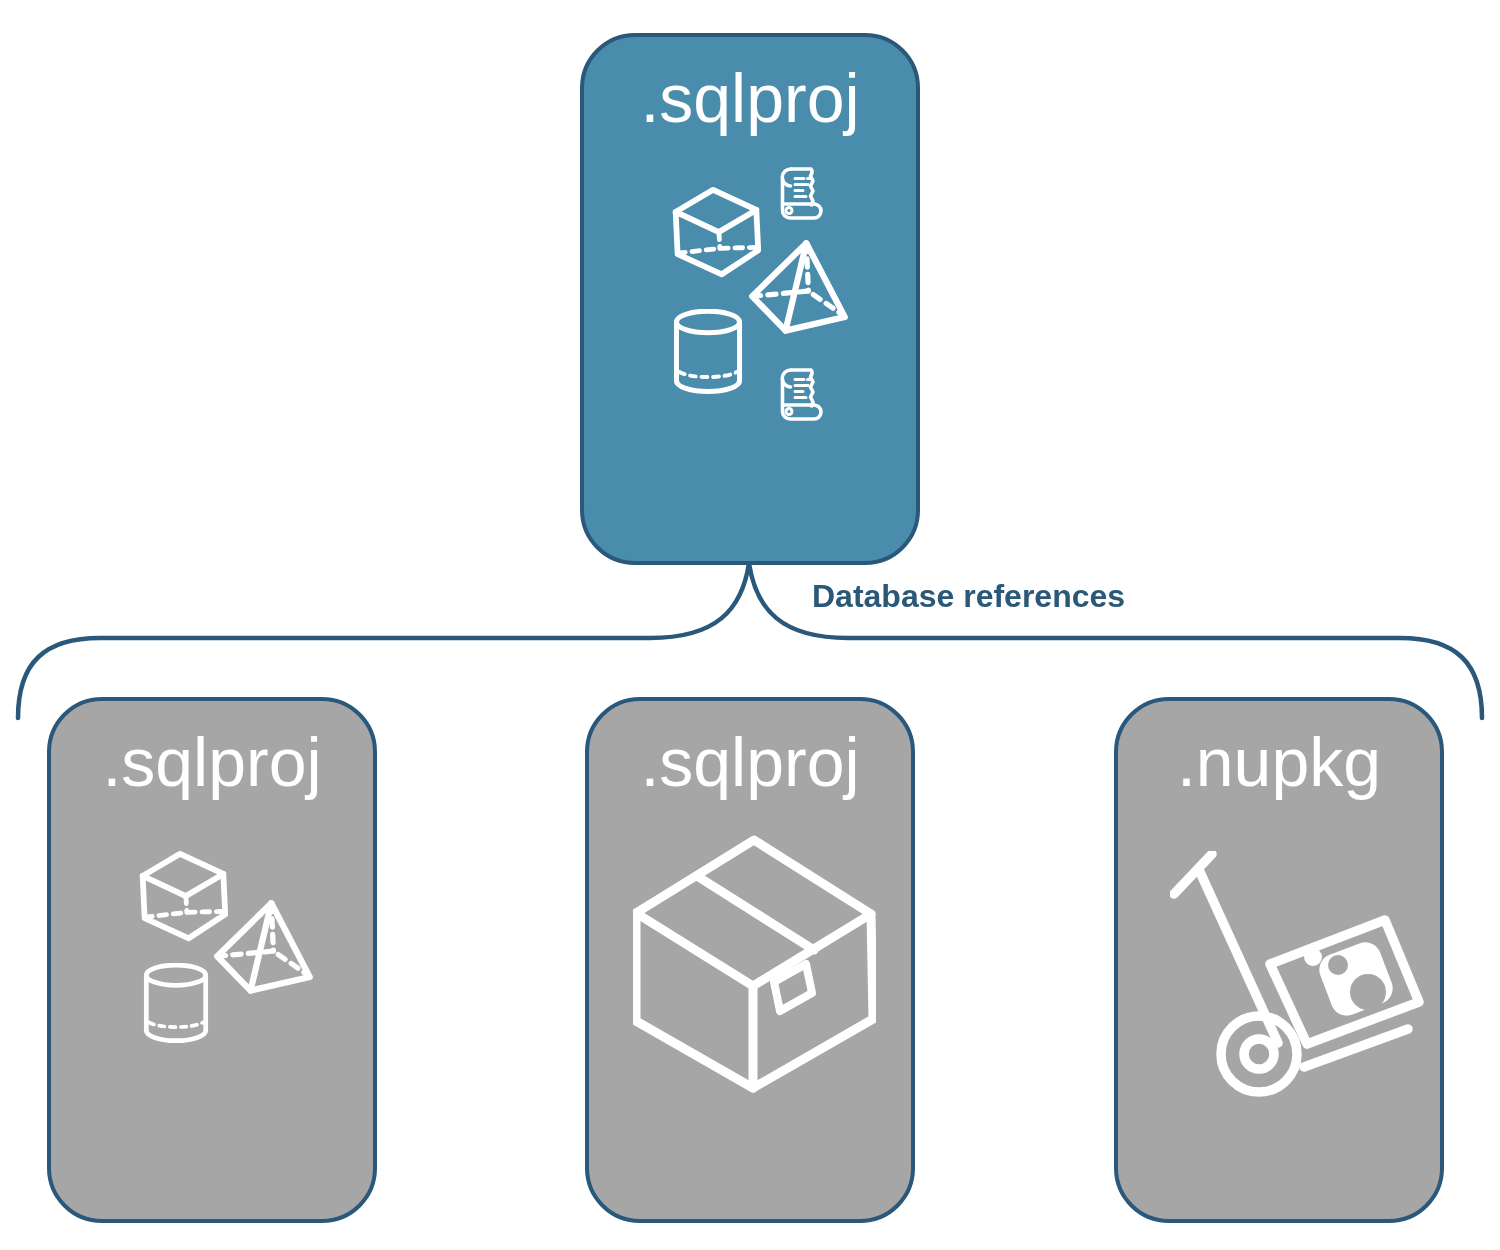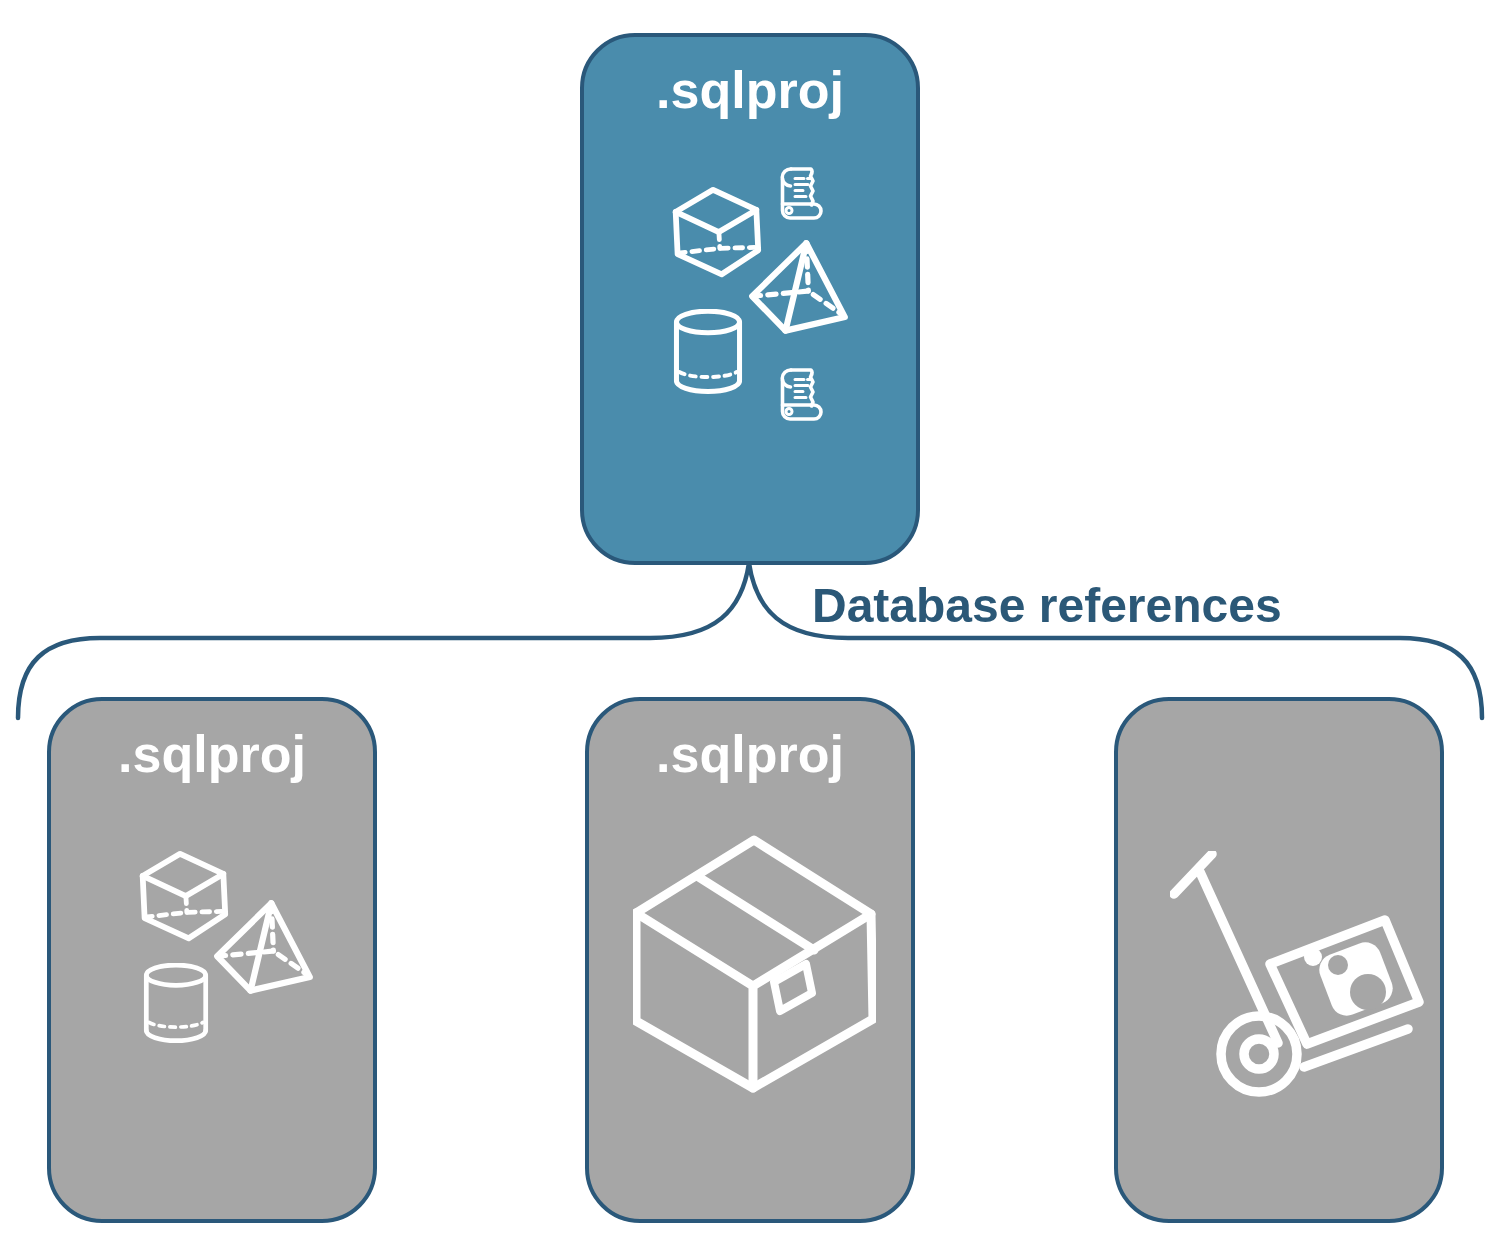--- a/index.html
+++ b/index.html
@@ -24,41 +24,41 @@
     top:697px;width:330px;height:526px;
     background:var(--child-fill,#A6A6A6);
   }
   .node-child.c0{left:47px;}
   .node-child.c1{left:585px;}
   .node-child.c2{left:1114px;}
   .node-label{
     position:relative;
     margin-top:26px;
     text-align:center;
-    font-size:52px;
-    font-weight:bold;
+    font-size:68px;
+    font-weight:normal;
     color:var(--label-text,#fff);
     letter-spacing:0px;
     line-height:1.05;
   }
   .icon{position:absolute;display:block;}
   .brace-svg{
     position:absolute;left:0;top:0;width:1500px;height:1250px;
     pointer-events:none;
   }
   .brace-path{
     fill:none;
     stroke:var(--connector,#2A587A);
     stroke-width:4.5;
     stroke-linecap:round;
   }
   .connector-label{
     position:absolute;
     left:812px;top:578px;
-    font-size:48px;
+    font-size:32px;
     font-weight:bold;
     color:var(--connector-label-text,#2B5877);
     white-space:nowrap;
   }
   .defs-holder{position:absolute;width:0;height:0;overflow:hidden;}
   .ic{fill:none;stroke:#fff;stroke-linecap:round;stroke-linejoin:round;}
 </style>
 </head>
 <body>
 
@@ -158,18 +158,19 @@
   </div>
 
   <div class="node node-child c1">
     <div class="node-label">.sqlproj</div>
     <svg class="icon" style="left:44px;top:128px;width:243px;height:270px" viewBox="0 0 243 270">
         <use href="#icon-package"></use>
       </svg>
   </div>
 
   <div class="node node-child c2">
+    <div class="node-label">.nupkg</div>
     <svg class="icon" style="left:52px;top:150px;width:262px;height:252px" viewBox="0 0 262 252">
         <use href="#icon-handtruck"></use>
       </svg>
   </div>
 
 </div>
 
 </body></html>

